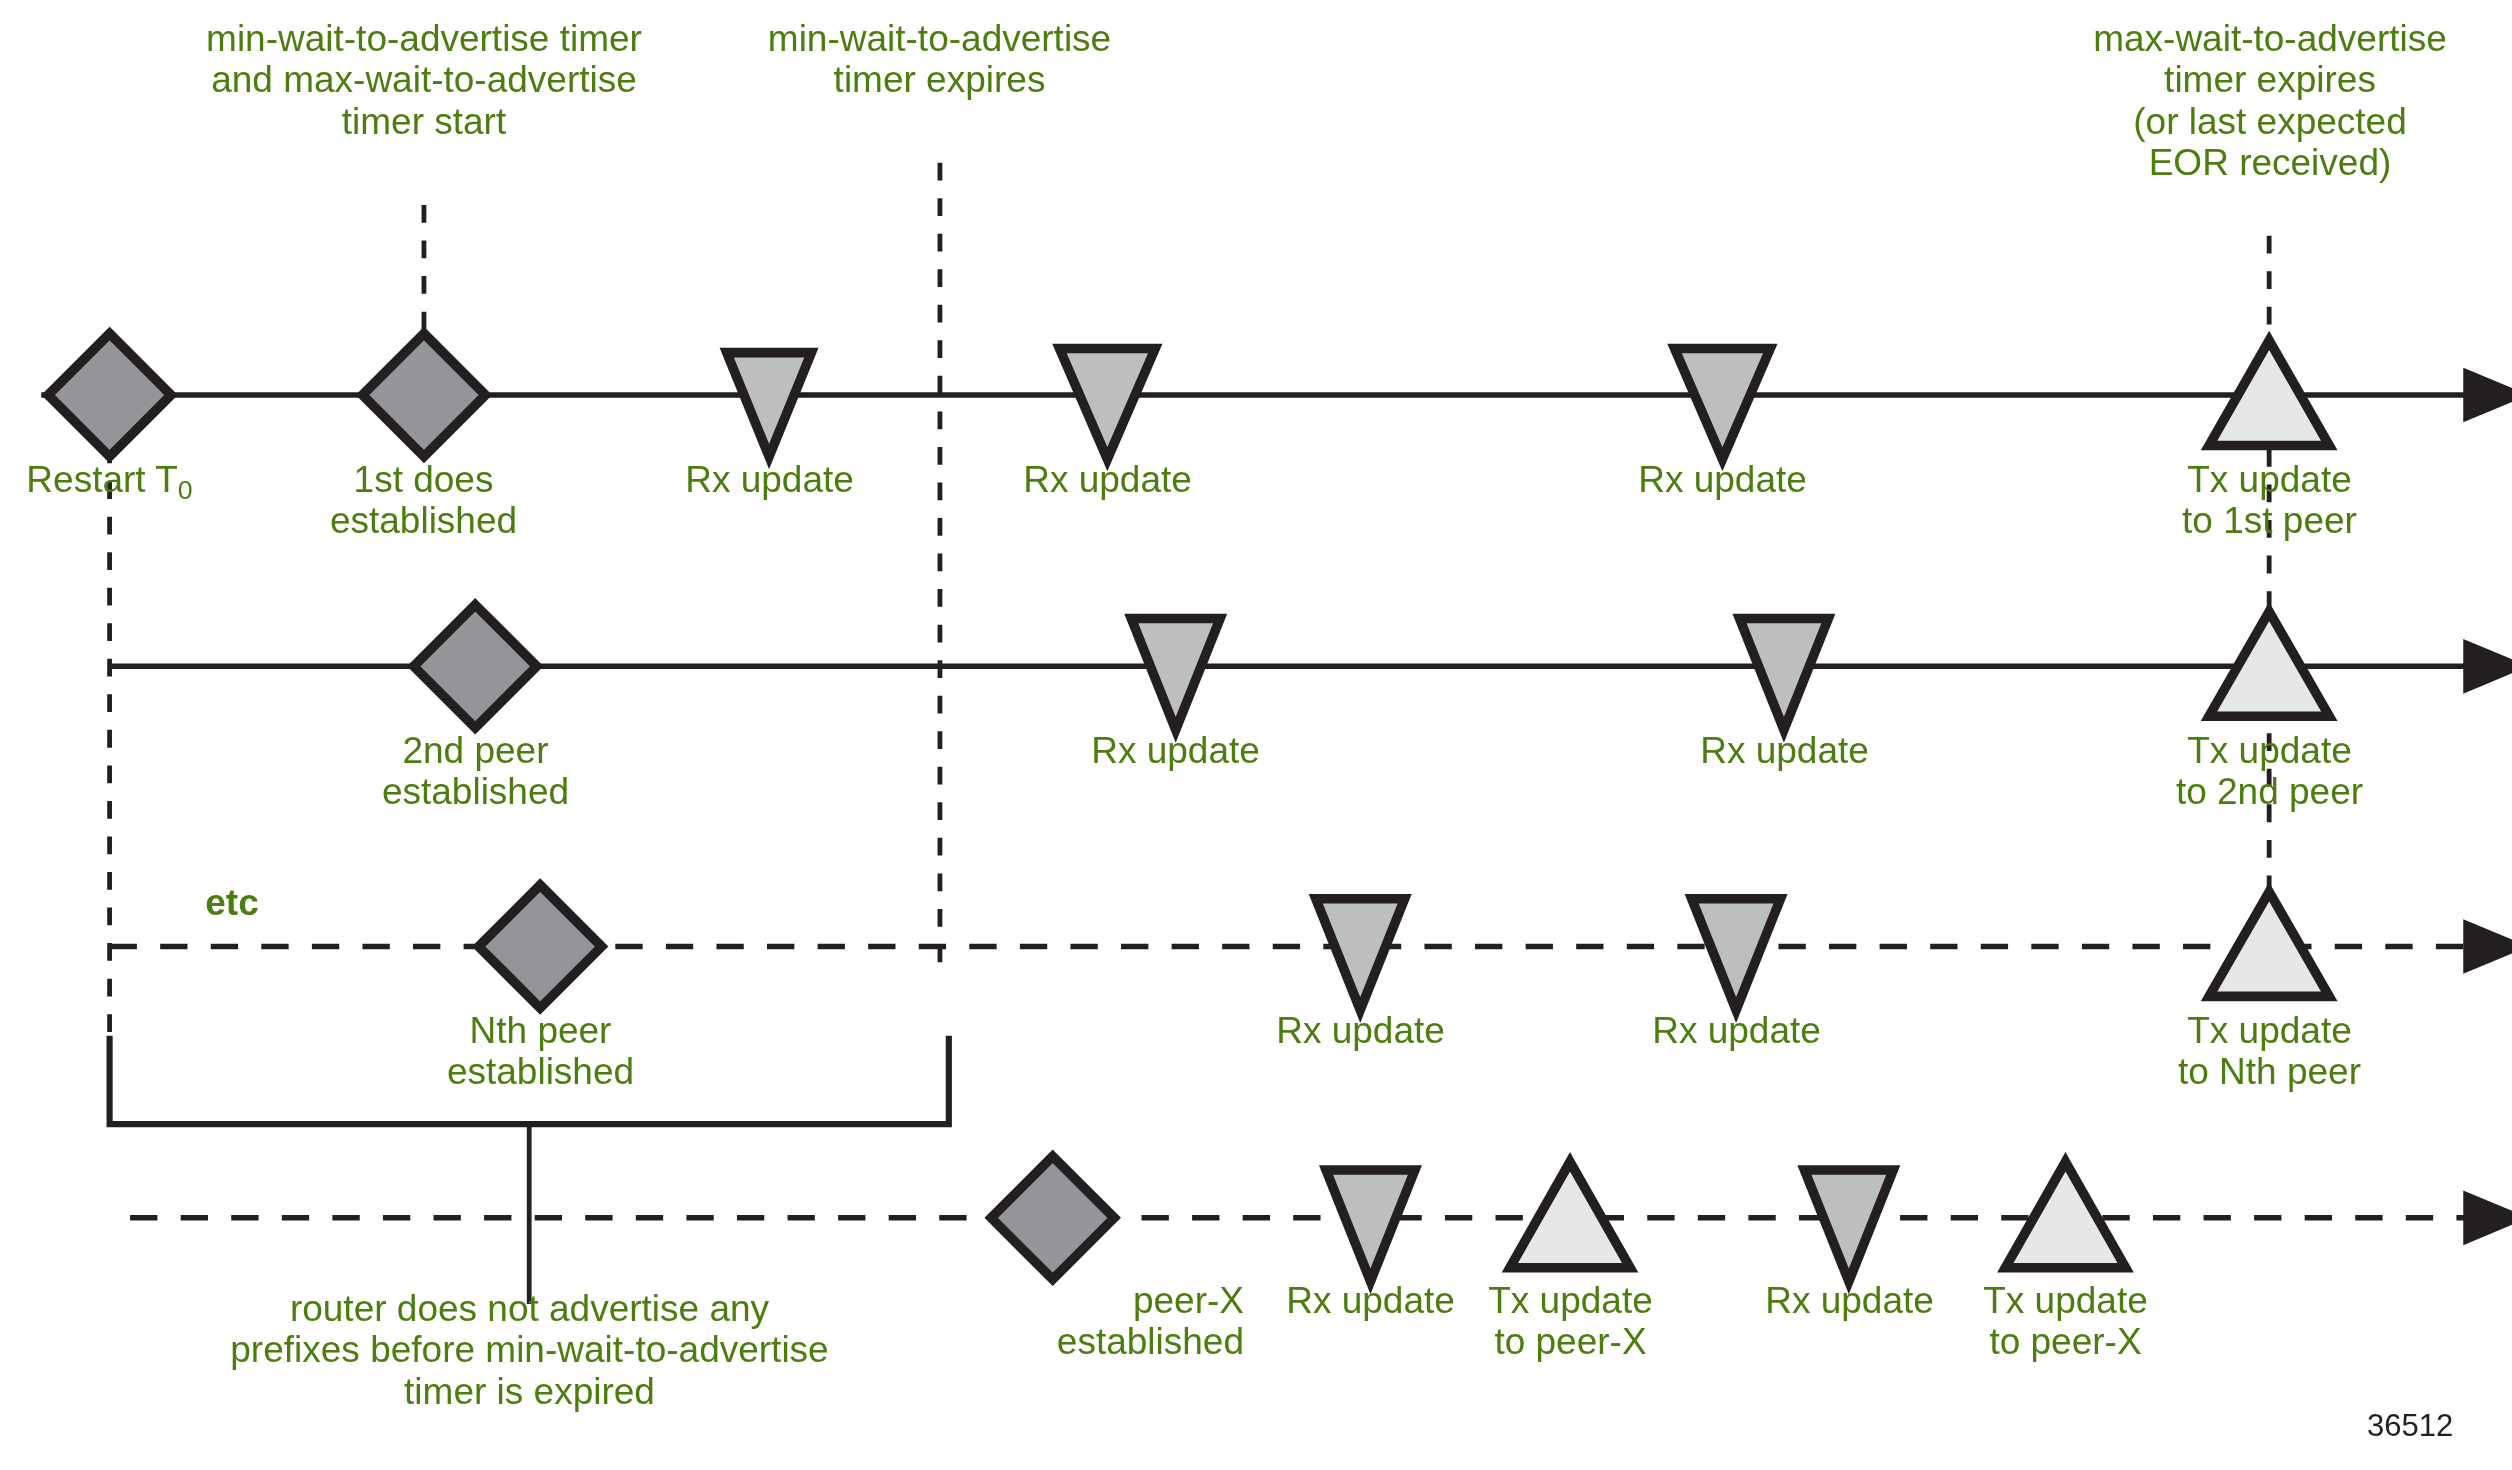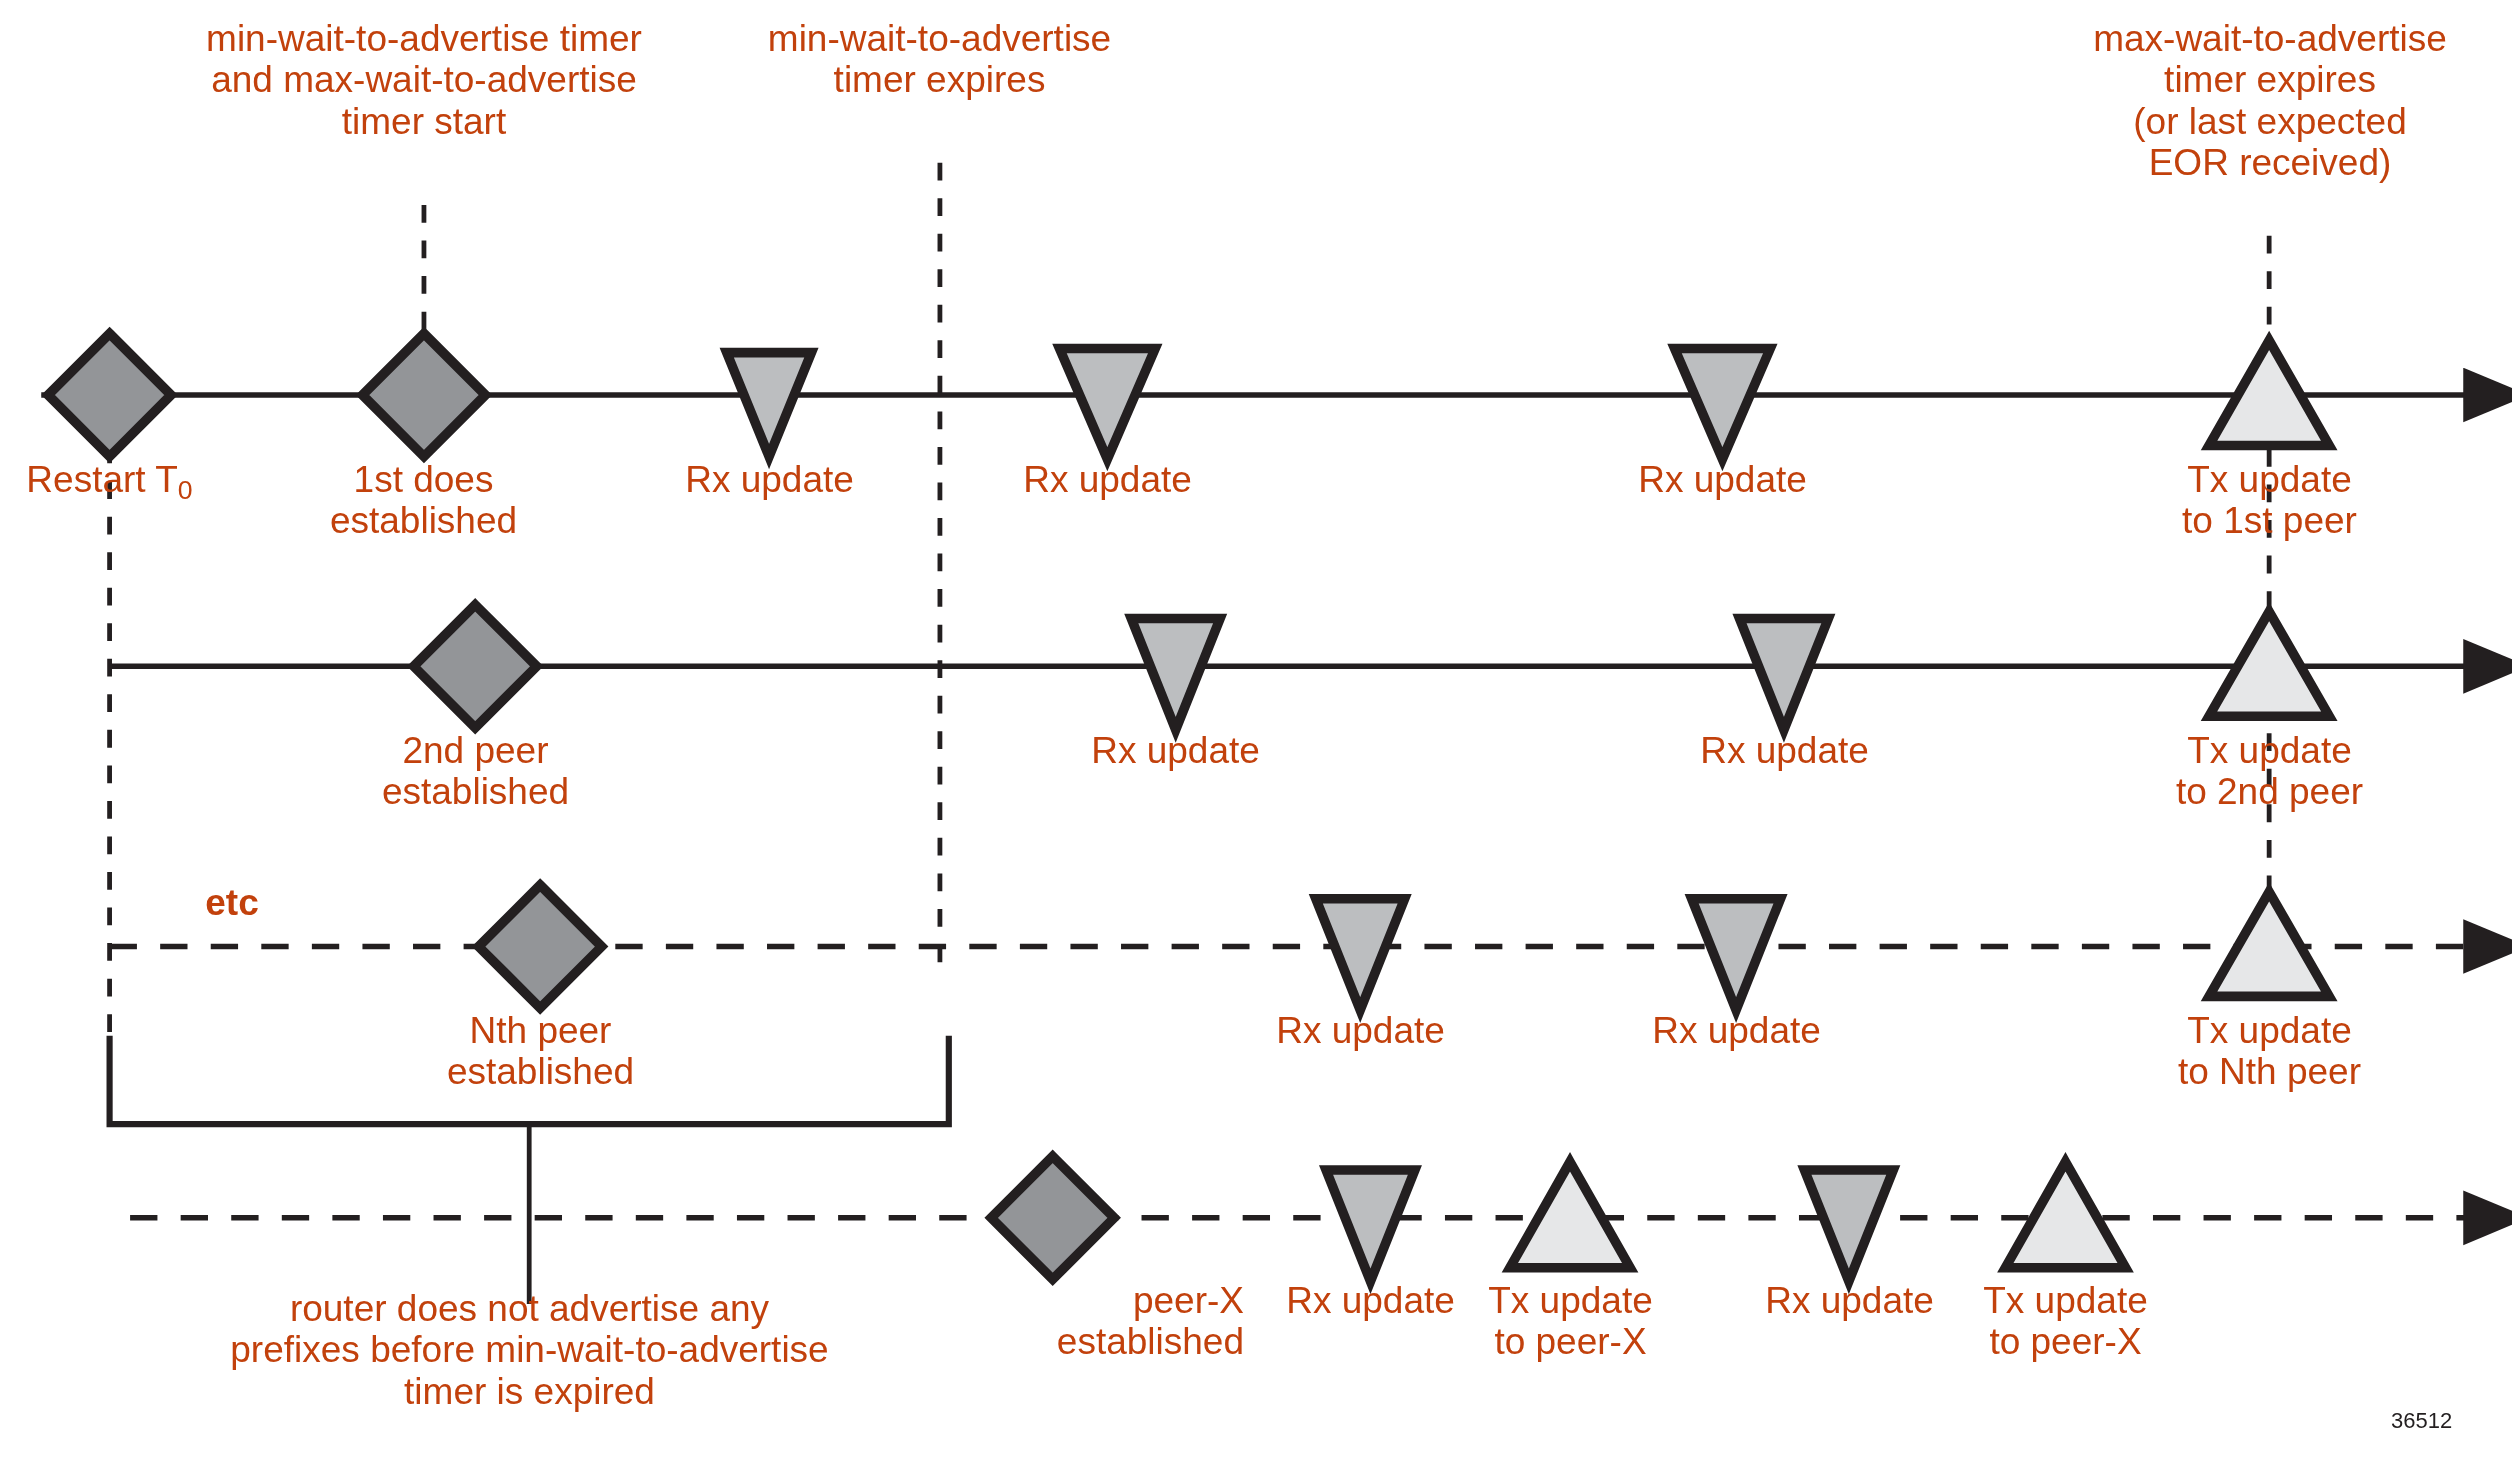--- a/index.html
+++ b/index.html
@@ -1,23 +1,23 @@
 <!DOCTYPE html>
 <html style="font-size:11px"><head>
 <meta charset="utf-8">
 <style>
   html,body{margin:0;padding:0;background:#ffffff;}
   body{width:2512px;height:1470px;overflow:hidden;
        font-family:"Liberation Sans", sans-serif;color:#231f20;}
   #stage{position:relative;width:2512px;height:1470px;}
   svg{position:absolute;left:0;top:0;}
   .lbl{position:absolute;text-align:center;line-height:1.12;
-       font-size:37px;color:#c2410c;white-space:pre-line;
+       font-size:37px;color:#4d7c0f;white-space:pre-line;
        font-family:"Liberation Sans", sans-serif;}
-  .fignum{position:absolute;font-size:22px;color:#231f20;margin-left:24px;}
+  .fignum{position:absolute;font-size:31px;color:#231f20;}
   .sub{font-size:0.72em;vertical-align:-0.28em;}
 </style>
 </head>
 <body>
 
 <div id="stage">
 
   <svg width="2512" height="1470" viewBox="0 0 3675 2151">
     <defs>
       <marker id="arrow" markerWidth="16" markerHeight="16" refX="2" refY="5" orient="auto" markerUnits="strokeWidth">

